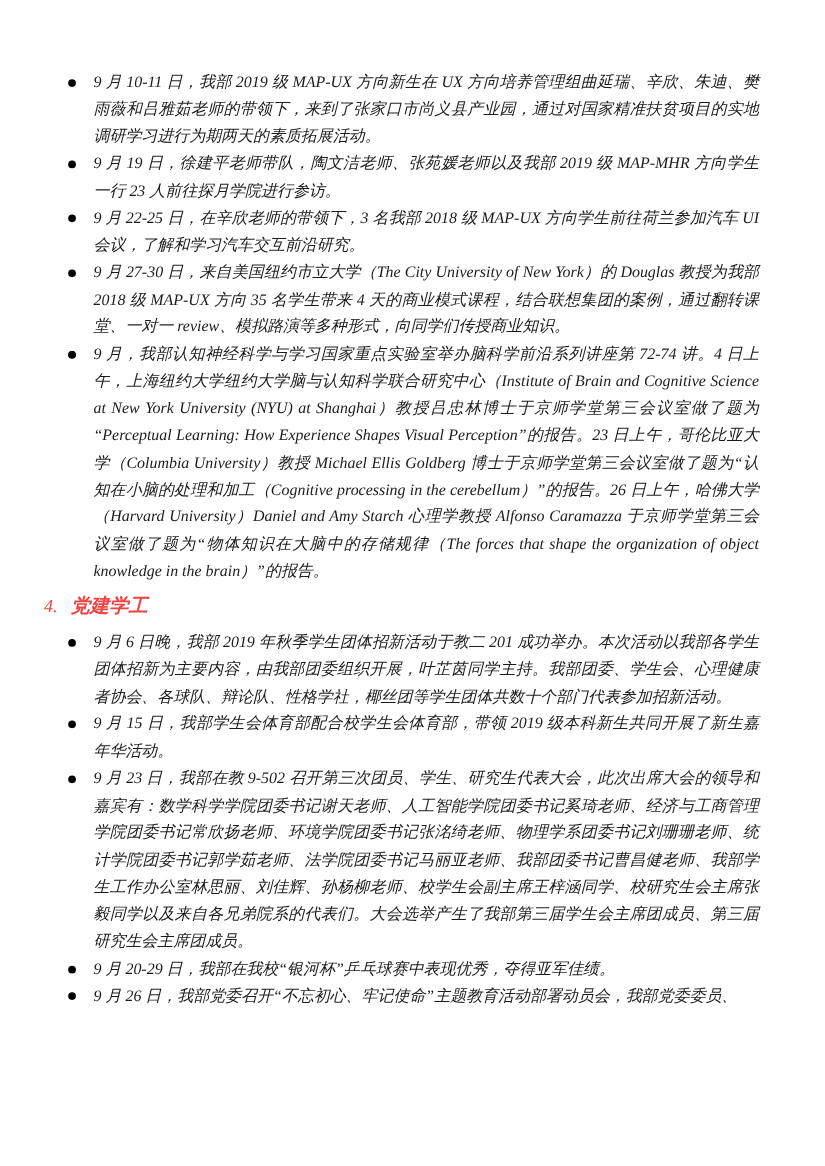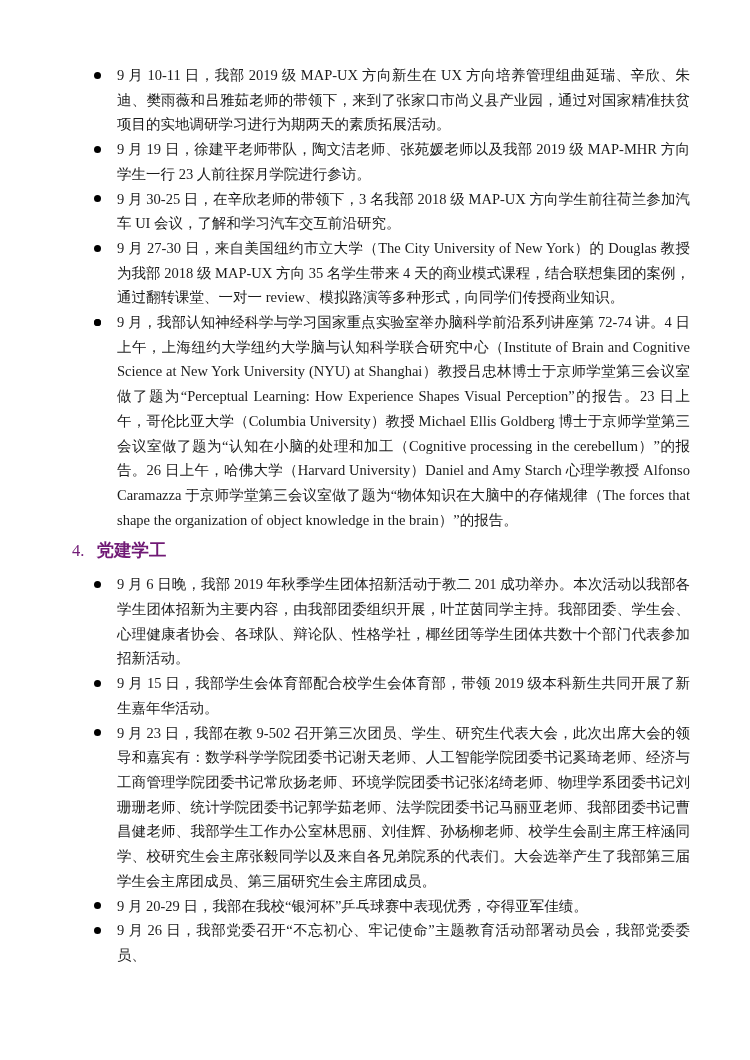--- a/index.html
+++ b/index.html
@@ -6,26 +6,27 @@
     margin: 0;
     padding: 0;
     background: #ffffff;
   }
   .page {
     position: relative;
     box-sizing: border-box;
     width: 750px;
     height: 1032px;
     background: #ffffff;
-    padding: 63px 60px 0 72px;
+    padding: 63px 60px 0 40px;
     overflow: hidden;
     font-family: "Liberation Serif", "DejaVu Serif", serif;
     font-size: 14.5px;
     line-height: 24.7px;
     color: #1b1b1b;
+    font-style: italic;
   }
   ul.event-list {
     list-style: none;
     margin: 0;
     padding: 0 0 0 45px;
   }
   li.event-item {
     position: relative;
     text-align: justify;
     text-justify: inter-ideograph;
@@ -37,21 +38,21 @@
     width: 7px;
     height: 7px;
     background: #000000;
     border-radius: 50%;
   }
   h2.section-heading {
     margin: 5px 0 8px 0;
     font-size: 17.5px;
     line-height: 26px;
     font-weight: bold;
-    color: #701a75;
+    color: #ef4444;
     font-family: "Liberation Sans", "DejaVu Sans", sans-serif;
   }
   h2.section-heading .sec-num {
     display: inline-block;
     margin-right: 12px;
     font-family: "Liberation Serif", "DejaVu Serif", serif;
     font-weight: normal;
     font-size: 16.5px;
   }
 </style>
@@ -64,21 +65,21 @@
     <li class="event-item">
       <span class="dot"></span>
       <span>9 月 10-11 日，我部 2019 级 MAP-UX 方向新生在 UX 方向培养管理组曲延瑞、辛欣、朱迪、樊雨薇和吕雅茹老师的带领下，来到了张家口市尚义县产业园，通过对国家精准扶贫项目的实地调研学习进行为期两天的素质拓展活动。</span>
     </li>
     <li class="event-item">
       <span class="dot"></span>
       <span>9 月 19 日，徐建平老师带队，陶文洁老师、张苑媛老师以及我部 2019 级 MAP-MHR 方向学生一行 23 人前往探月学院进行参访。</span>
     </li>
     <li class="event-item">
       <span class="dot"></span>
-      <span>9 月 30-25 日，在辛欣老师的带领下，3 名我部 2018 级 MAP-UX 方向学生前往荷兰参加汽车 UI 会议，了解和学习汽车交互前沿研究。</span>
+      <span>9 月 22-25 日，在辛欣老师的带领下，3 名我部 2018 级 MAP-UX 方向学生前往荷兰参加汽车 UI 会议，了解和学习汽车交互前沿研究。</span>
     </li>
     <li class="event-item">
       <span class="dot"></span>
       <span>9 月 27-30 日，来自美国纽约市立大学（The City University of New York）的 Douglas 教授为我部 2018 级 MAP-UX 方向 35 名学生带来 4 天的商业模式课程，结合联想集团的案例，通过翻转课堂、一对一 review、模拟路演等多种形式，向同学们传授商业知识。</span>
     </li>
     <li class="event-item">
       <span class="dot"></span>
     </li>
     <li class="event-item">
       <span class="dot"></span>

